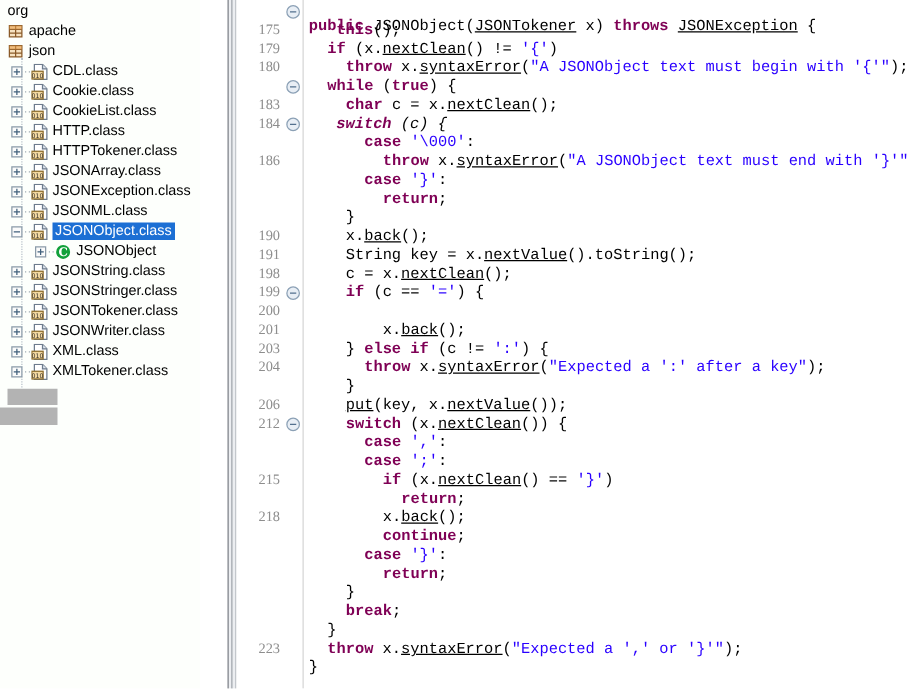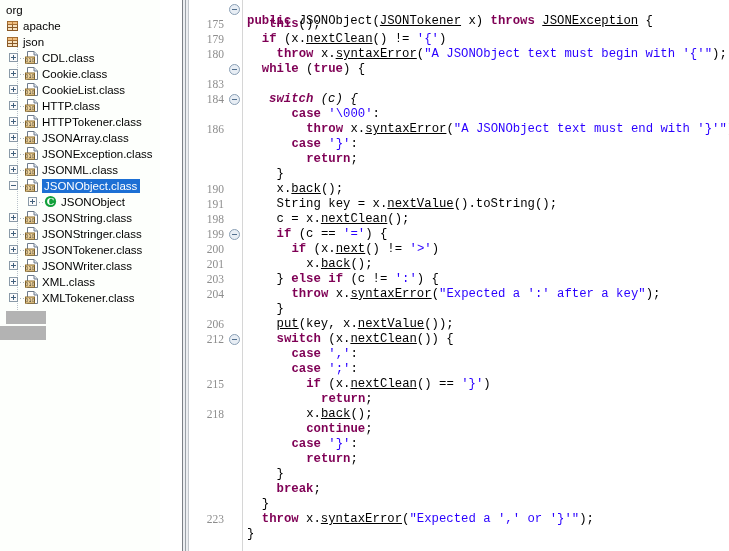--- a/index.html
+++ b/index.html
@@ -373,31 +373,31 @@
         <div class="lnum" style="top: 377px;">215</div>
         <div class="lnum" style="top: 407px;">218</div>
         <div class="lnum" style="top: 512px;">223</div>
       </div>
     <div id="code">
         <div class="cline" style="top: 14px; left: 4px;"><span class="kw">public</span><span class="pln"> </span><span class="pln">JSONObject</span><span class="pln">(</span><span class="mth">JSONTokener</span><span class="pln"> x) </span><span class="kw">throws</span><span class="pln"> </span><span class="mth">JSONException</span><span class="pln"> {</span></div>
         <div class="cline" style="top: 17px; left: 26px;"><span class="kw">this</span><span class="pln">();</span></div>
         <div class="cline" style="top: 32px; left: 18.8px;"><span class="kw">if</span><span class="pln"> (x.</span><span class="mth">nextClean</span><span class="pln">() != </span><span class="str">'{'</span><span class="pln">)</span></div>
         <div class="cline" style="top: 47px; left: 33.6px;"><span class="kw">throw</span><span class="pln"> x.</span><span class="mth">syntaxError</span><span class="pln">(</span><span class="str">"A JSONObject text must begin with '{'"</span><span class="pln">);</span></div>
         <div class="cline" style="top: 62px; left: 18.8px;"><span class="kw">while</span><span class="pln"> (</span><span class="kw">true</span><span class="pln">) {</span></div>
+        <div class="cline" style="top: 77px; left: 33.6px;"><span class="kw">char</span><span class="pln"> c = x.</span><span class="mth">nextClean</span><span class="pln">();</span></div>
         <div class="cline" style="top: 92px; left: 26px; font-style: italic;"><span class="kw">switch</span><span class="pln"> (c) {</span></div>
         <div class="cline" style="top: 107px; left: 48.4px;"><span class="kw">case</span><span class="pln"> </span><span class="str">'\000'</span><span class="pln">:</span></div>
         <div class="cline" style="top: 122px; left: 63.2px;"><span class="kw">throw</span><span class="pln"> x.</span><span class="mth">syntaxError</span><span class="pln">(</span><span class="str">"A JSONObject text must end with '}'"</span><span class="pln">);</span></div>
         <div class="cline" style="top: 137px; left: 48.4px;"><span class="kw">case</span><span class="pln"> </span><span class="str">'}'</span><span class="pln">:</span></div>
         <div class="cline" style="top: 152px; left: 63.2px;"><span class="kw">return</span><span class="pln">;</span></div>
         <div class="cline" style="top: 167px; left: 33.6px;"><span class="pln">}</span></div>
         <div class="cline" style="top: 182px; left: 33.6px;"><span class="pln">x.</span><span class="mth">back</span><span class="pln">();</span></div>
         <div class="cline" style="top: 197px; left: 33.6px;"><span class="pln">String key = x.</span><span class="mth">nextValue</span><span class="pln">().toString();</span></div>
         <div class="cline" style="top: 212px; left: 33.6px;"><span class="pln">c = x.</span><span class="mth">nextClean</span><span class="pln">();</span></div>
         <div class="cline" style="top: 227px; left: 33.6px;"><span class="kw">if</span><span class="pln"> (c == </span><span class="str">'='</span><span class="pln">) {</span></div>
-        <div class="cline" style="top: 242px; left: 48.4px;"><span class="kw">if</span><span class="pln"> (x.</span><span class="mth">next</span><span class="pln">() != </span><span class="str">'&gt;'</span><span class="pln">)</span></div>
         <div class="cline" style="top: 257px; left: 63.2px;"><span class="pln">x.</span><span class="mth">back</span><span class="pln">();</span></div>
         <div class="cline" style="top: 272px; left: 33.6px;"><span class="pln">} </span><span class="kw">else</span><span class="pln"> </span><span class="kw">if</span><span class="pln"> (c != </span><span class="str">':'</span><span class="pln">) {</span></div>
         <div class="cline" style="top: 287px; left: 48.4px;"><span class="kw">throw</span><span class="pln"> x.</span><span class="mth">syntaxError</span><span class="pln">(</span><span class="str">"Expected a ':' after a key"</span><span class="pln">);</span></div>
         <div class="cline" style="top: 302px; left: 33.6px;"><span class="pln">}</span></div>
         <div class="cline" style="top: 317px; left: 33.6px;"><span class="mth">put</span><span class="pln">(key, x.</span><span class="mth">nextValue</span><span class="pln">());</span></div>
         <div class="cline" style="top: 332px; left: 33.6px;"><span class="kw">switch</span><span class="pln"> (x.</span><span class="mth">nextClean</span><span class="pln">()) {</span></div>
         <div class="cline" style="top: 347px; left: 48.4px;"><span class="kw">case</span><span class="pln"> </span><span class="str">','</span><span class="pln">:</span></div>
         <div class="cline" style="top: 362px; left: 48.4px;"><span class="kw">case</span><span class="pln"> </span><span class="str">';'</span><span class="pln">:</span></div>
         <div class="cline" style="top: 377px; left: 63.2px;"><span class="kw">if</span><span class="pln"> (x.</span><span class="mth">nextClean</span><span class="pln">() == </span><span class="str">'}'</span><span class="pln">)</span></div>
         <div class="cline" style="top: 392px; left: 78px;"><span class="kw">return</span><span class="pln">;</span></div>

